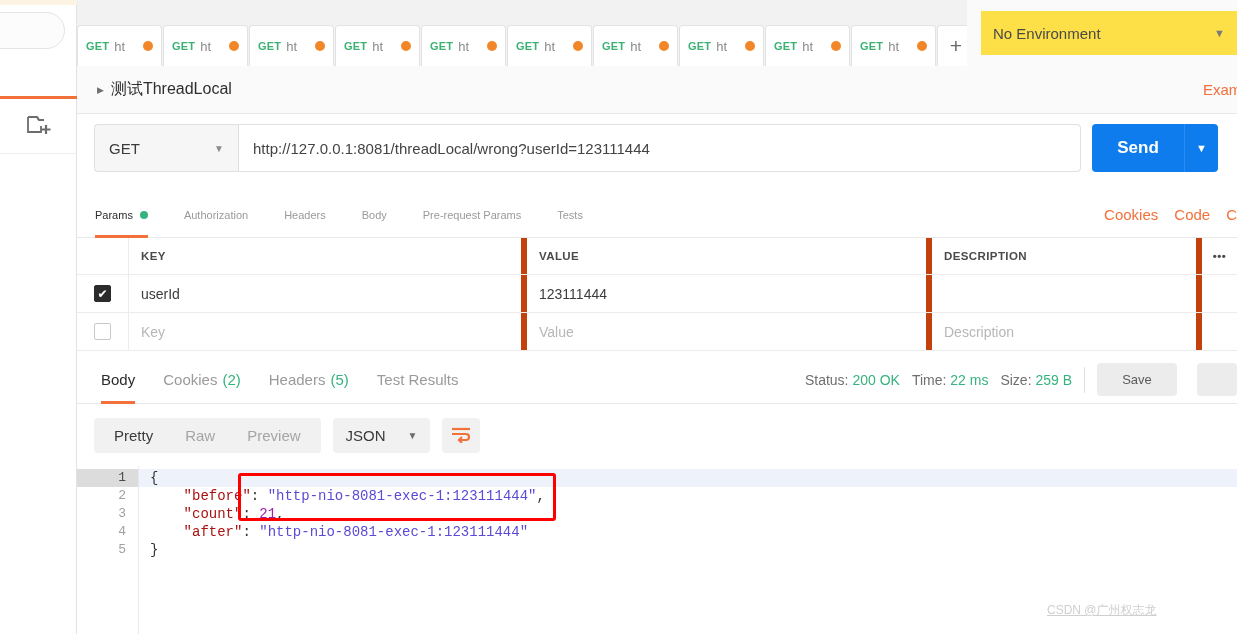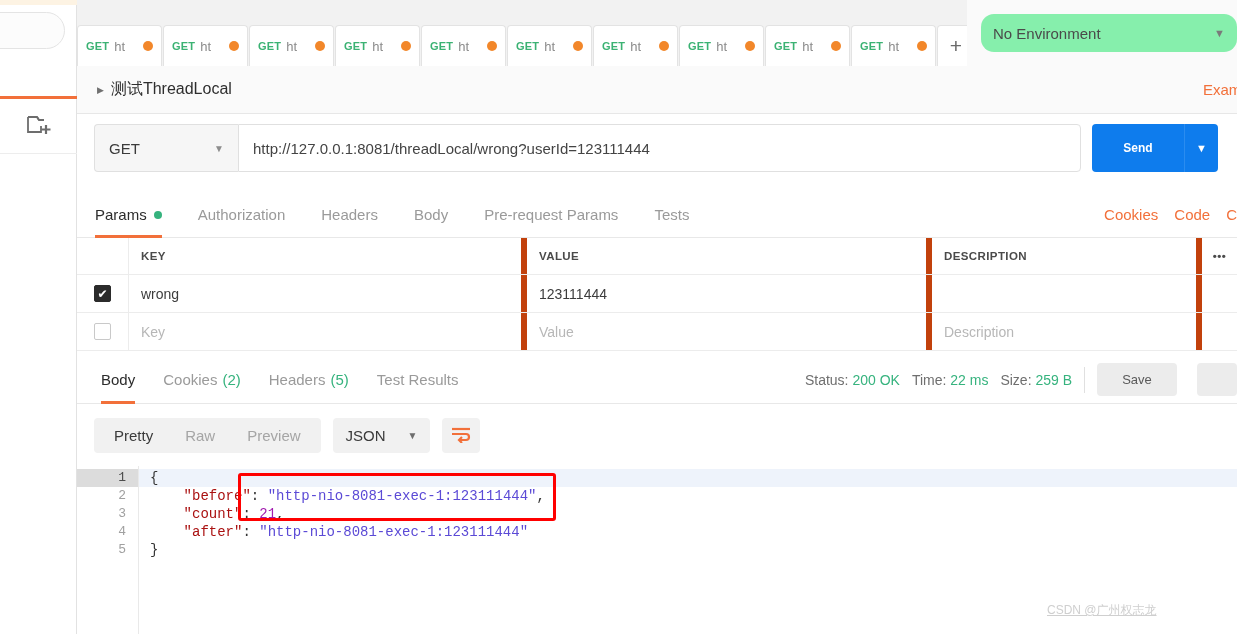--- a/index.html
+++ b/index.html
@@ -126,23 +126,23 @@
   .envbar {
     position: absolute;
     left: 890px; top: 0;
     width: 270px; height: 66px;
     background: #fafafa;
     display: flex;
     align-items: center;
     padding: 0 0 0 14px;
   }
   .env-select {
-    width: 256px; height: 38px;
-    background: #86efac;
-    border-radius: 13px;
+    width: 256px; height: 44px;
+    background: #fde047;
+    border-radius: 0;
     display: flex;
     align-items: center;
     padding: 0 12px;
     color: #4a4a4a;
     font-size: 15px;
   }
   .env-caret {
     margin-left: auto;
     color: #7a7a7a;
     font-size: 11px;
@@ -224,21 +224,21 @@
     display: flex;
     height: 48px;
   }
   .send-btn {
     width: 92px; height: 48px;
     background: #0e7ced;
     border-top-left-radius: 4px;
     border-bottom-left-radius: 4px;
     color: #fff;
     font-weight: bold;
-    font-size: 12px;
+    font-size: 17px;
     display: flex; align-items: center; justify-content: center;
   }
   .send-caret {
     width: 34px; height: 48px;
     background: #0e7ced;
     border-left: 1px solid #2a8cf0;
     border-top-right-radius: 4px;
     border-bottom-right-radius: 4px;
     color: #fff;
     font-size: 11px;
@@ -250,21 +250,21 @@
     position: absolute;
     left: 77px; top: 192px;
     width: 1160px; height: 46px;
     background: #fff;
     border-bottom: 1px solid #e8e8e8;
     display: flex;
     align-items: center;
     padding-left: 18px;
   }
   .reqtab {
-    font-size: 15px;
+    font-size: 11px;
     color: #9a9a9a;
     margin-right: 36px;
     height: 46px;
     display: flex;
     align-items: center;
     position: relative;
     gap: 7px;
   }
   .reqtab.active { color: #2c2c2c; }
   .reqtab.active::after {
@@ -642,21 +642,21 @@
         <div class="ptcell c-check"></div>
         <div class="ptcell c-key">KEY</div>
         <div class="ptcell c-val">VALUE</div>
         <div class="ptcell c-desc">DESCRIPTION</div>
         <div class="ptcell c-more">•••</div>
       </div>
       <div class="ptrow">
         <div class="ptcell c-check">
           <span class="checkbox">✔</span>
         </div>
-        <div class="ptcell c-key">wrong</div>
+        <div class="ptcell c-key">userId</div>
         <div class="ptcell c-val">123111444</div>
         <div class="ptcell c-desc"></div>
         <div class="ptcell c-more"></div>
       </div>
       <div class="ptrow">
         <div class="ptcell c-check">
           <span class="checkbox empty">✔</span>
         </div>
         <div class="ptcell c-key ph">Key</div>
         <div class="ptcell c-val ph">Value</div>

